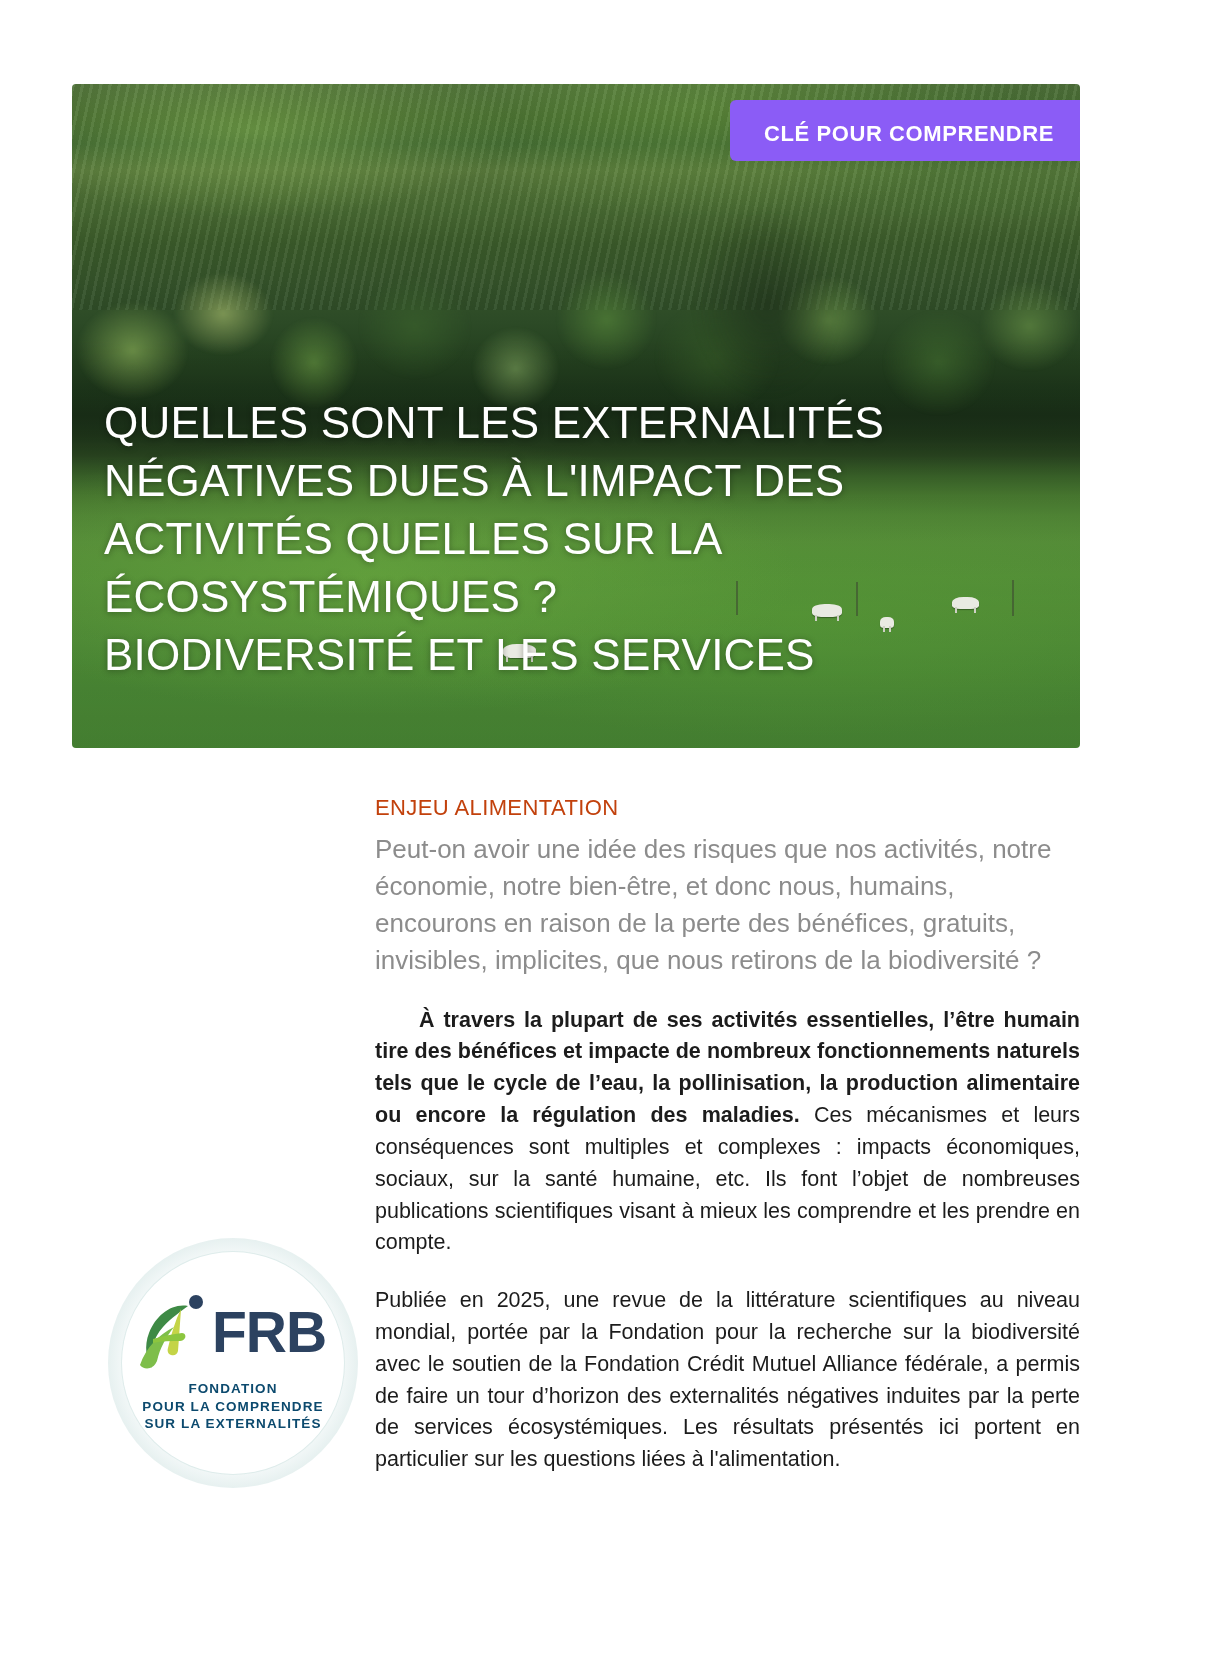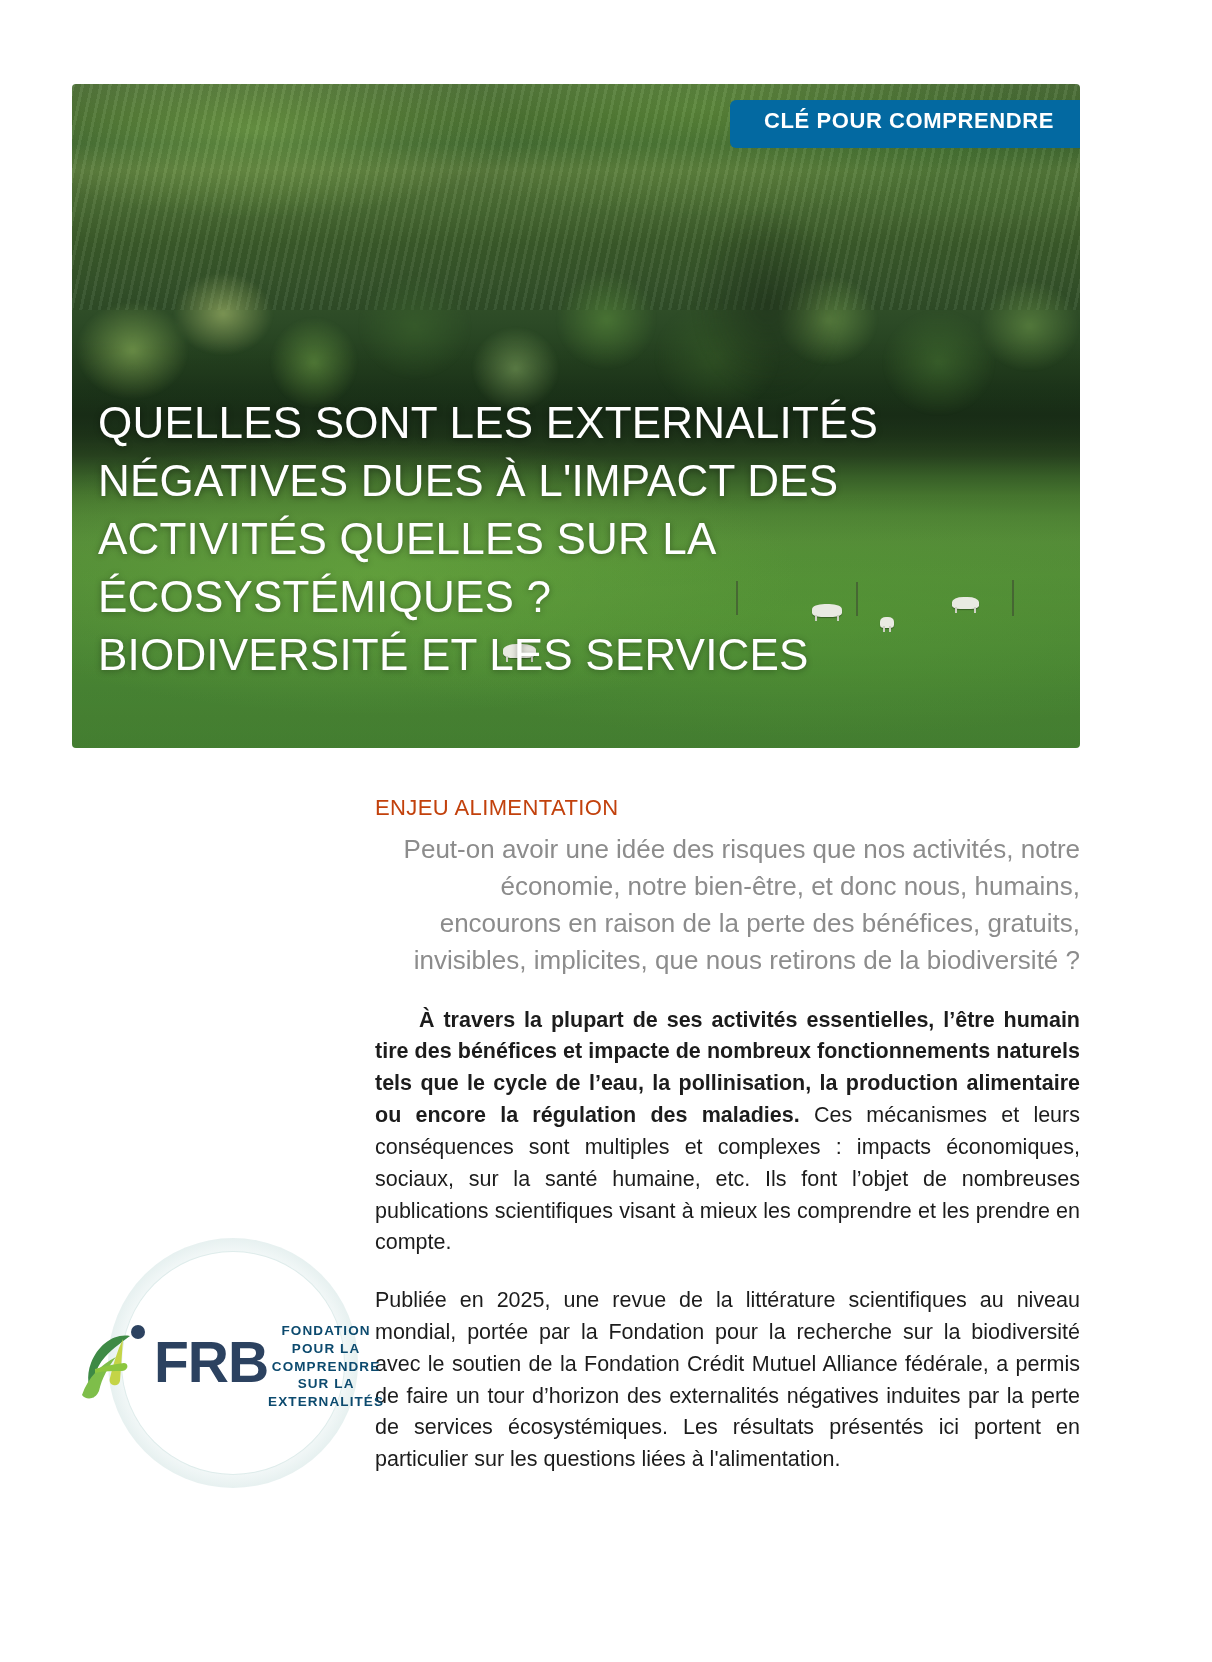--- a/index.html
+++ b/index.html
@@ -129,34 +129,34 @@
     position: absolute;
     width: 2px;
     background: rgba(60,70,50,.55);
   }
 
   
   .badge {
     position: absolute;
     right: 0;
     top: 16px;
-    background: #0369a1;
+    background: #8b5cf6;
     color: #ffffff;
     font-weight: bold;
     font-size: 22px;
     letter-spacing: .6px;
-    padding: 8px 26px 14px 34px;
+    padding: 21px 26px 14px 34px;
     border-radius: 6px 0 0 6px;
     white-space: nowrap;
   }
 
   
   .hero-title {
     position: absolute;
-    left: 26px;
+    left: 32px;
     bottom: 34px;
     right: 120px;
     color: #ffffff;
     font-size: 44px;
     line-height: 1.32;
     font-weight: 400;
     letter-spacing: .2px;
     text-shadow: 0 1px 6px rgba(0,0,0,.35);
   }
   .hero-title .ln { display: block; white-space: nowrap; }
@@ -174,21 +174,20 @@
     font-size: 22px;
     letter-spacing: .4px;
     margin: 0 0 10px 0;
   }
   .lede {
     color: #8c8c8c;
     font-size: 26px;
     line-height: 1.42;
     margin: 6px 0 26px 0;
     font-weight: 300;
-    text-align: right;
   }
   .body-para {
     color: #1c1c1c;
     font-size: 21.5px;
     line-height: 1.48;
     margin: 0 0 26px 0;
     text-align: justify;
   }
   .body-para .lead-bold { font-weight: bold; margin-left: 44px; }
 
@@ -211,20 +210,21 @@
     left: 14px; top: 14px;
     width: 222px; height: 222px;
     border-radius: 50%;
     background: #ffffff;
     box-shadow: 0 0 0 1px rgba(220,234,233,.9);
   }
   .logo-inner {
     position: absolute;
     inset: 0;
     display: flex;
+    flex-direction: column;
     align-items: center;
     justify-content: center;
   }
   .logo-mark-row {
     display: flex;
     align-items: center;
     gap: 2px;
     margin-left: -4px;
   }
   .logo-frb {

